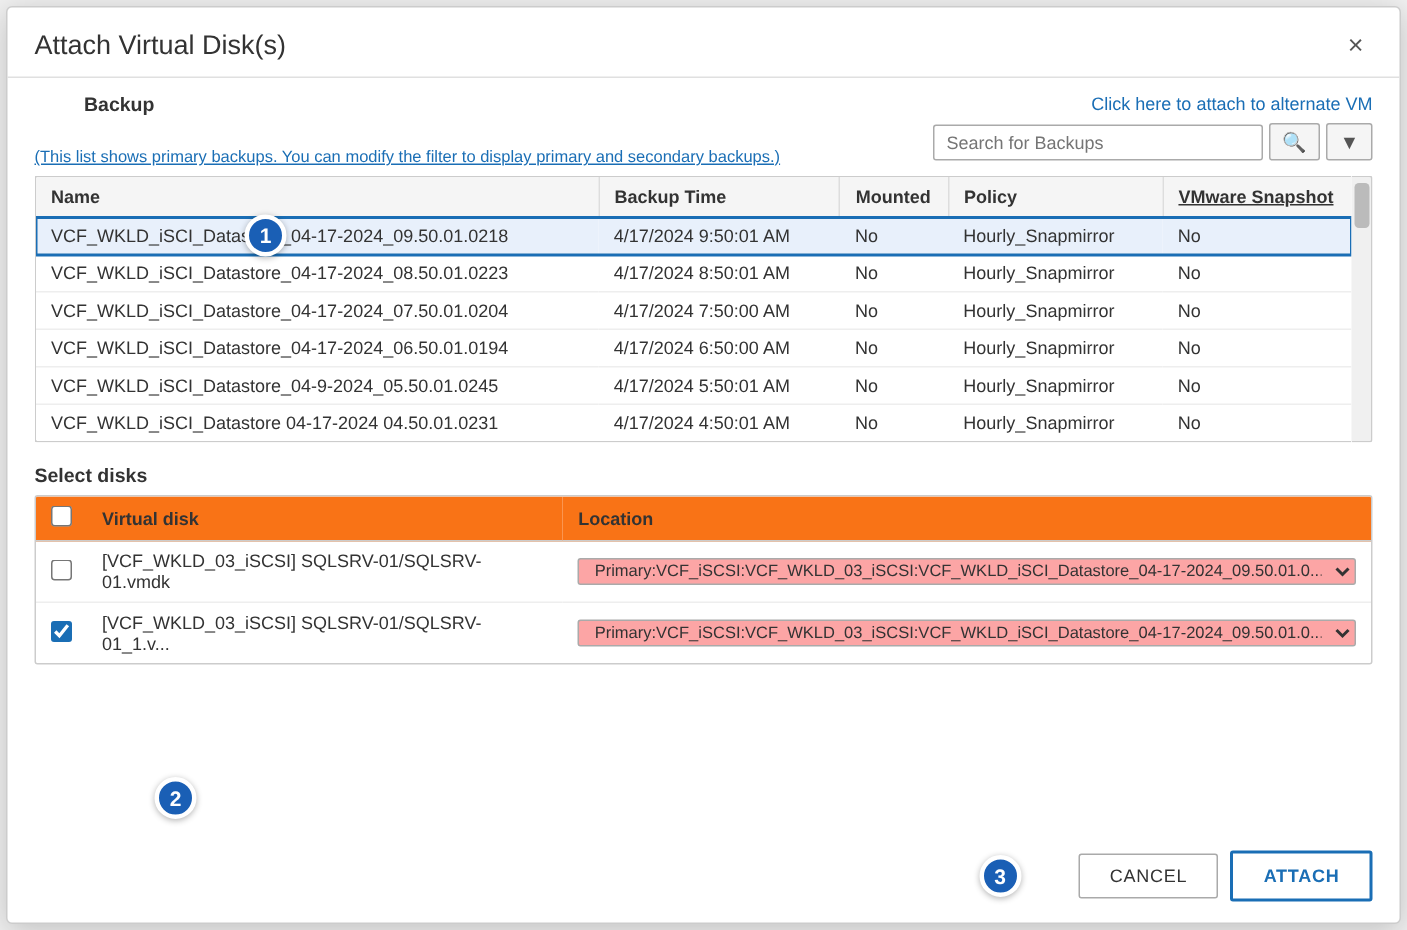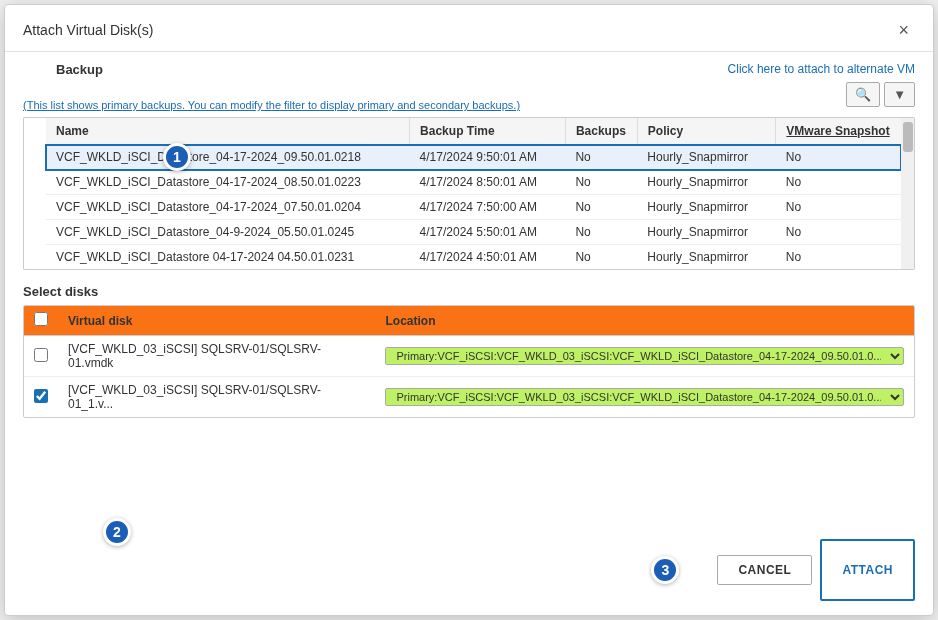--- a/index.html
+++ b/index.html
@@ -26,21 +26,21 @@
       flex-direction: column;
     }
     .dialog-header {
       display: flex;
       align-items: center;
       justify-content: space-between;
       padding: 14px 18px 10px 18px;
       border-bottom: 1px solid #e0e0e0;
     }
     .dialog-title {
-      font-size: 14px;
+      font-size: 18px;
       font-weight: 400;
       color: #333;
     }
     .close-btn {
       cursor: pointer;
       font-size: 18px;
       color: #555;
       background: none;
       border: none;
       line-height: 1;
@@ -122,21 +122,20 @@
       cursor: pointer;
       border-radius: 2px;
       font-size: 13px;
       color: #555;
     }
     .backup-table-wrapper {
       border: 1px solid #ccc;
       border-radius: 2px;
       overflow: hidden;
       flex-shrink: 0;
-      padding-left: 22px;
     }
     .backup-table {
       width: 100%;
       border-collapse: collapse;
       font-size: 12px;
     }
     .backup-table thead tr {
       background: #f5f5f5;
       border-bottom: 1px solid #ccc;
     }
@@ -210,46 +209,46 @@
       cursor: pointer;
       width: 14px;
       height: 14px;
     }
     .location-select {
       border: 1px solid #aaa;
       border-radius: 2px;
       padding: 1px 6px;
       font-size: 11px;
       width: 100%;
-      background: #bef264;
+      background: #fca5a5;
       color: #333;
       cursor: pointer;
     }
     .dialog-footer {
       display: flex;
       justify-content: flex-end;
       align-items: center;
       padding: 10px 18px 14px 18px;
       gap: 8px;
     }
     .btn-cancel {
       border: 1px solid #aaa;
       background: #fff;
       padding: 7px 20px;
       cursor: pointer;
       font-size: 12px;
       border-radius: 2px;
       color: #333;
       letter-spacing: 0.5px;
-      font-weight: 700;
+      font-weight: 400;
     }
     .btn-attach {
       border: 2px solid #1a6eb5;
       background: #fff;
-      padding: 22px 20px;
+      padding: 8px 20px;
       cursor: pointer;
       font-size: 12px;
       border-radius: 2px;
       color: #1a6eb5;
       letter-spacing: 0.5px;
       font-weight: 700;
       text-align: center;
     }
 
     
@@ -318,20 +317,21 @@
     <div class="top-bar">
       <div class="backup-label-area">
         <span class="backup-label">Backup</span>
         <span class="backup-hint">
           <span>(This list shows primary backups. You can modify the filter to display primary and secondary backups.)</span>
         </span>
       </div>
       <div class="search-area">
         <a class="alternate-vm-link">Click here to attach to alternate VM</a>
         <div class="search-row">
+          <input class="search-input" type="text" placeholder="Search for Backups" style="">
           <button class="search-btn">
             <span>🔍</span>
           </button>
           <button class="filter-btn">
             <span>▼</span>
           </button>
         </div>
       </div>
     </div>
 
@@ -339,21 +339,21 @@
       <span>1</span>
     </div>
 
     <div class="table-with-scroll">
       <div class="backup-table-wrapper">
         <table class="backup-table">
           <thead>
             <tr>
               <th class="col-name">Name</th>
               <th class="col-time">Backup Time</th>
-              <th class="col-mounted">Backups</th>
+              <th class="col-mounted">Mounted</th>
               <th class="col-policy">Policy</th>
               <th class="col-snapshot">VMware Snapshot</th>
             </tr>
           </thead>
           <tbody id="backup-tbody">
           <tr class="selected">
     <td>VCF_WKLD_iSCI_Datastore_04-17-2024_09.50.01.0218</td>
     <td>4/17/2024 9:50:01 AM</td>
     <td>No</td>
     <td>Hourly_Snapmirror</td>
@@ -362,20 +362,27 @@
               <tr>
     <td>VCF_WKLD_iSCI_Datastore_04-17-2024_08.50.01.0223</td>
     <td>4/17/2024 8:50:01 AM</td>
     <td>No</td>
     <td>Hourly_Snapmirror</td>
     <td>No</td>
   </tr>
               <tr>
     <td>VCF_WKLD_iSCI_Datastore_04-17-2024_07.50.01.0204</td>
     <td>4/17/2024 7:50:00 AM</td>
+    <td>No</td>
+    <td>Hourly_Snapmirror</td>
+    <td>No</td>
+  </tr>
+              <tr>
+    <td>VCF_WKLD_iSCI_Datastore_04-17-2024_06.50.01.0194</td>
+    <td>4/17/2024 6:50:00 AM</td>
     <td>No</td>
     <td>Hourly_Snapmirror</td>
     <td>No</td>
   </tr>
               <tr>
     <td>VCF_WKLD_iSCI_Datastore_04-9-2024_05.50.01.0245</td>
     <td>4/17/2024 5:50:01 AM</td>
     <td>No</td>
     <td>Hourly_Snapmirror</td>
     <td>No</td>

